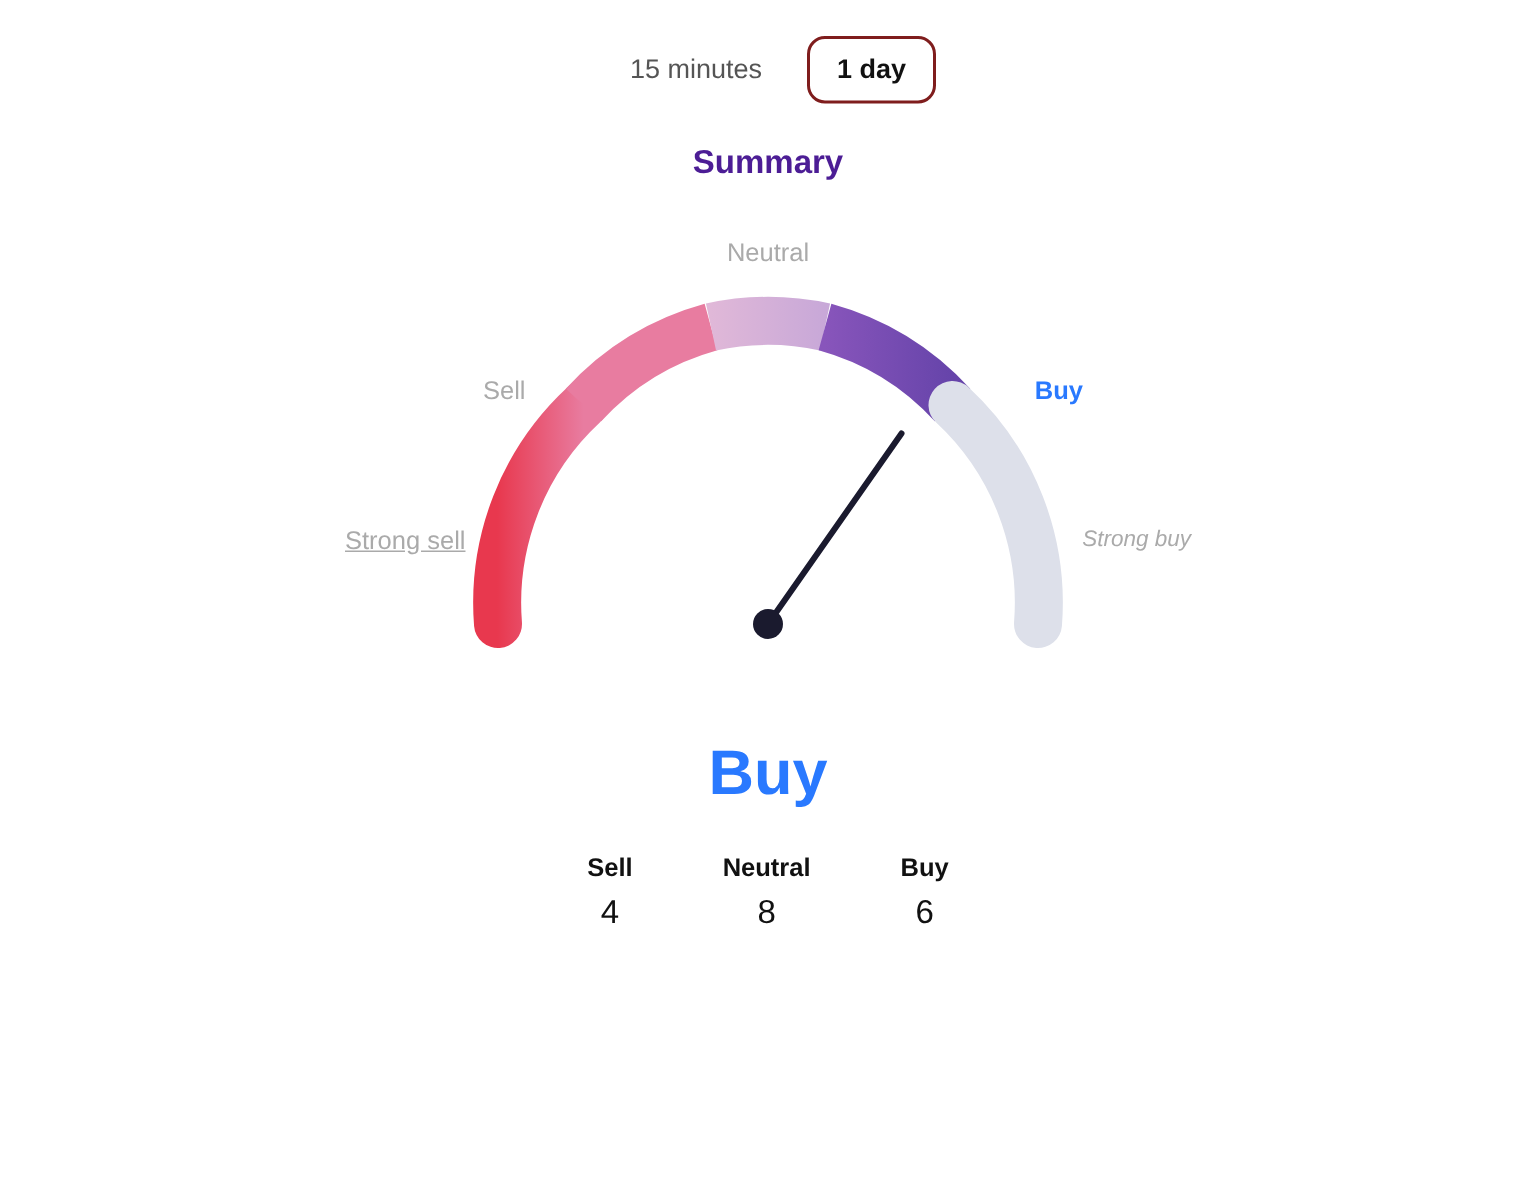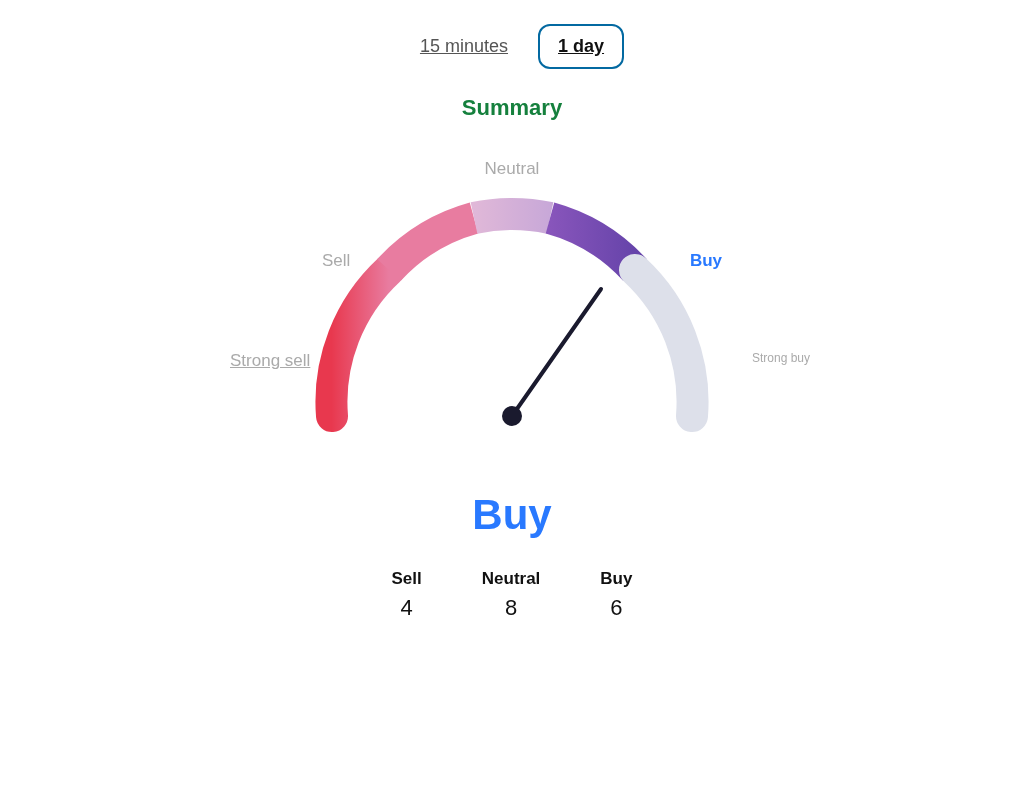--- a/index.html
+++ b/index.html
@@ -24,42 +24,41 @@
       justify-content: center;
     }
     .timeframe-item {
       font-size: 18px;
       color: #555;
       padding: 10px 18px;
       border-radius: 10px;
       cursor: pointer;
       border: 2px solid transparent;
       font-weight: 400;
-      text-decoration: underline;
     }
     .timeframe-item.active {
-      border: 2px solid #0369a1;
+      border: 2px solid #7f1d1d;
       color: #111;
       font-weight: 700;
       border-radius: 12px;
     }
 
     
     .summary-section {
       display: flex;
       flex-direction: column;
       align-items: center;
       width: 100%;
       margin-top: 10px;
     }
 
     .summary-title {
       font-size: 22px;
       font-weight: 700;
-      color: #15803d;
+      color: #4c1d95;
       margin-bottom: 20px;
     }
 
     
     .gauge-container {
       position: relative;
       width: 600px;
       height: 340px;
       margin: 0 auto;
     }
@@ -90,22 +89,23 @@
       font-weight: 600;
     }
     .label-strong-sell {
       top: 210px;
       left: 18px;
       font-size: 17px;
       text-decoration: underline;
     }
     .label-strong-buy {
       top: 210px;
-      right: 2px;
-      font-size: 12px;
+      right: 18px;
+      font-size: 15px;
+      font-style: italic;
     }
 
     
     .gauge-svg {
       position: absolute;
       top: 55px;
       left: 50%;
       transform: translateX(-50%);
     }
 

